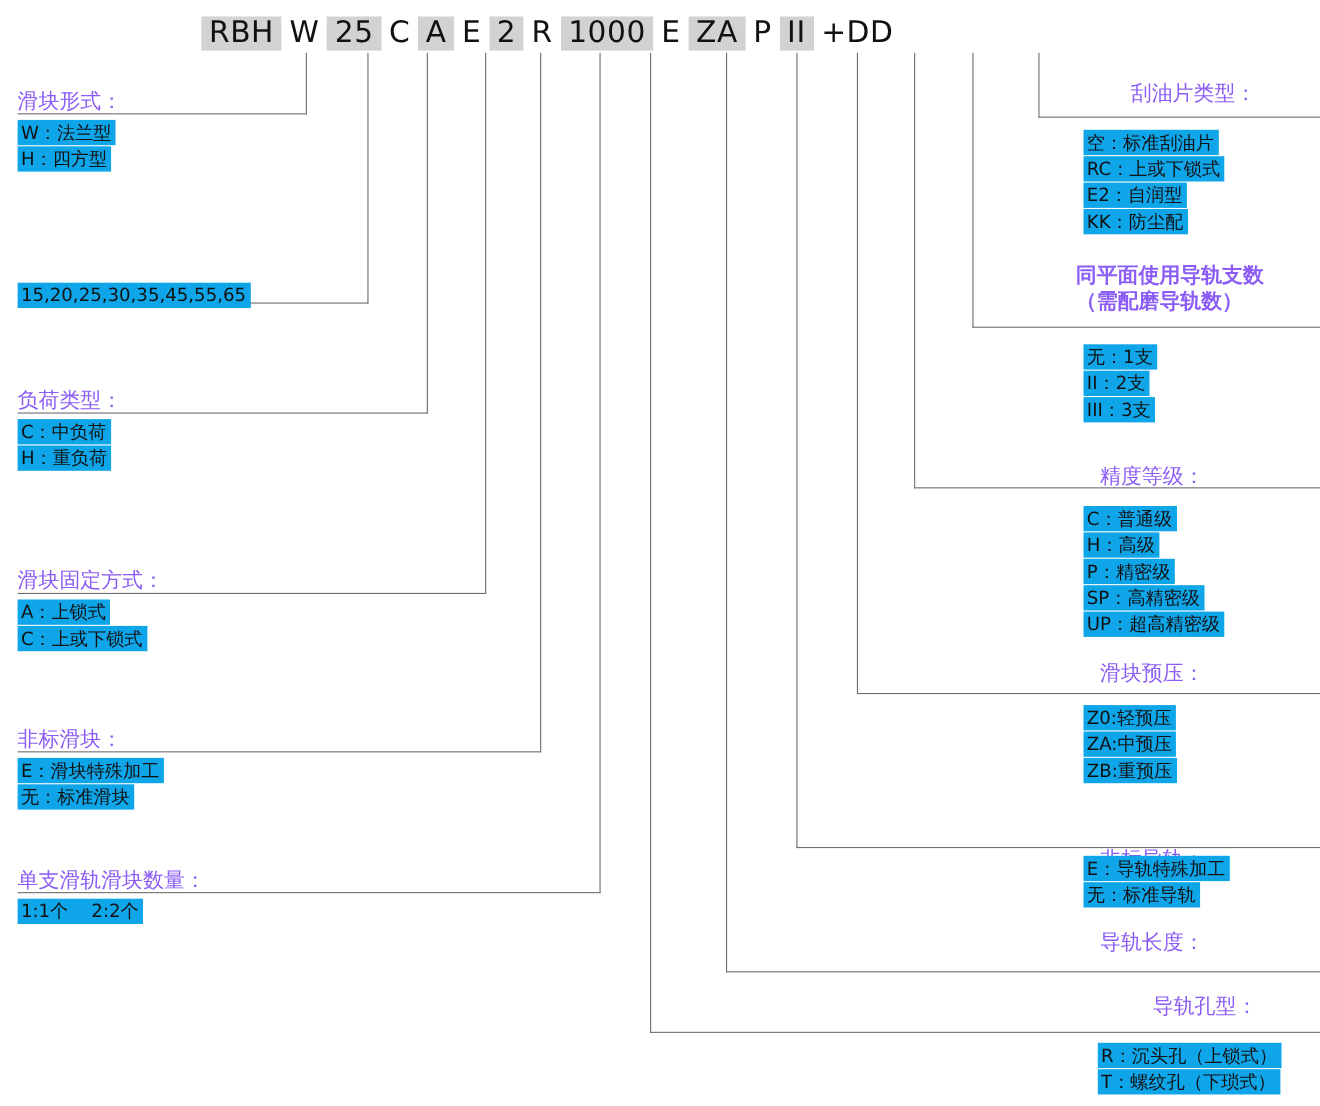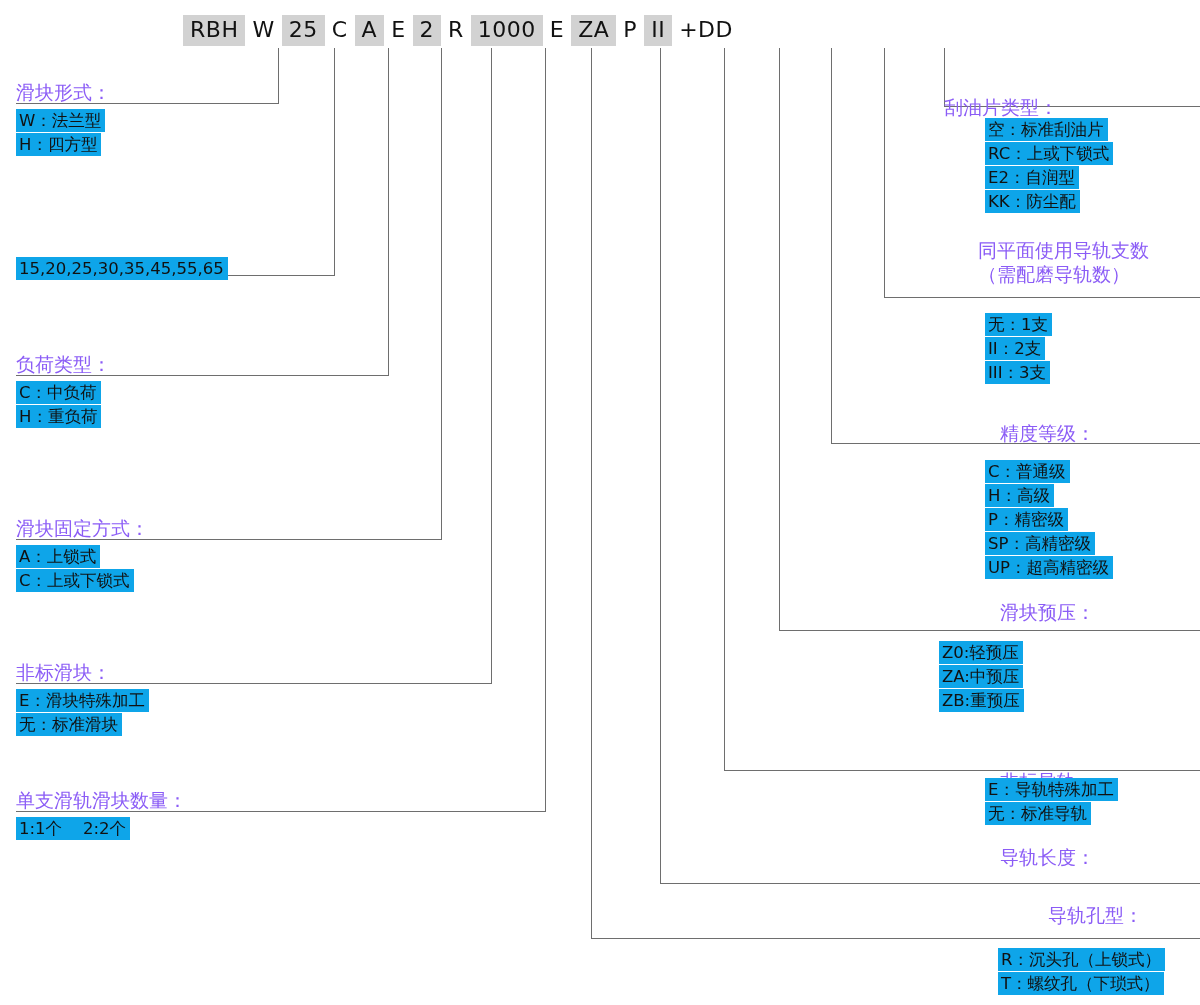--- a/index.html
+++ b/index.html
@@ -10,21 +10,21 @@
     color:#1a1a1a;
     position:relative;
     overflow:hidden;
   }
   .canvas{position:relative;width:1200px;height:1005px;}
 
   
   .code-row{
     position:absolute;left:183px;top:15px;
     display:flex;align-items:stretch;
-    font-size:22px;
+    font-size:27px;
     letter-spacing:0.5px;
   }
   .code-seg{
     padding:4px 7px 5px 7px;
     line-height:22px;
     color:#111;
     white-space:pre;
   }
   .code-seg.shaded{background:#d2d2d2;}
   .code-seg.plain{background:#ffffff;}
@@ -141,32 +141,32 @@
     <div class="title">非标滑块：</div>
     <div class="opt first">E：滑块特殊加工</div>
     <div class="opt">无：标准滑块</div>
   </div>
 
   <div class="blk" style="left:16px;top:788px;">
     <div class="title">单支滑轨滑块数量：</div>
     <div class="opt first">1:1个    2:2个</div>
   </div>
 
-  <div class="blk" style="left:944px;top:73px;margin-top:22px;">
+  <div class="blk" style="left:1028px;top:73px;">
     <div class="title">刮油片类型：</div>
   </div>
   <div class="blk" style="left:985px;top:117px;">
     <div class="opt">空：标准刮油片</div>
     <div class="opt">RC：上或下锁式</div>
     <div class="opt">E2：自润型</div>
     <div class="opt">KK：防尘配</div>
   </div>
 
   <div class="blk" style="left:978px;top:238px;">
-    <div class="title" style="white-space:pre-line;">同平面使用导轨支数
+    <div class="title" style="white-space:pre-line;font-weight:bold;">同平面使用导轨支数
 （需配磨导轨数）</div>
   </div>
   <div class="blk" style="left:985px;top:312px;">
     <div class="opt">无：1支</div>
     <div class="opt">II：2支</div>
     <div class="opt">III：3支</div>
   </div>
 
   <div class="blk" style="left:1000px;top:421px;">
     <div class="title">精度等级：</div>
@@ -175,21 +175,21 @@
     <div class="opt">C：普通级</div>
     <div class="opt">H：高级</div>
     <div class="opt">P：精密级</div>
     <div class="opt">SP：高精密级</div>
     <div class="opt">UP：超高精密级</div>
   </div>
 
   <div class="blk" style="left:1000px;top:600px;">
     <div class="title">滑块预压：</div>
   </div>
-  <div class="blk" style="left:939px;top:640px;text-align:right;">
+  <div class="blk" style="left:985px;top:640px;text-align:right;">
     <div class="opt">Z0:轻预压</div>
     <div class="opt">ZA:中预压</div>
     <div class="opt">ZB:重预压</div>
   </div>
 
   <div class="blk" style="left:1000px;top:769px;">
     <div class="title">非标导轨：</div>
   </div>
   <div class="blk" style="left:985px;top:777px;">
     <div class="opt">E：导轨特殊加工</div>

